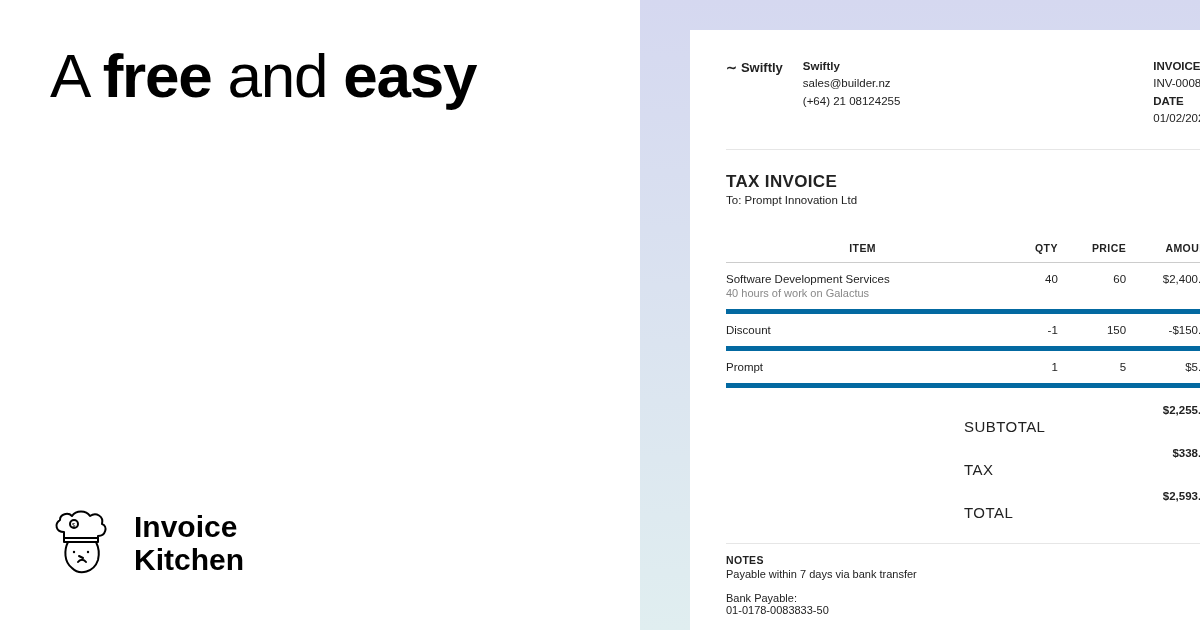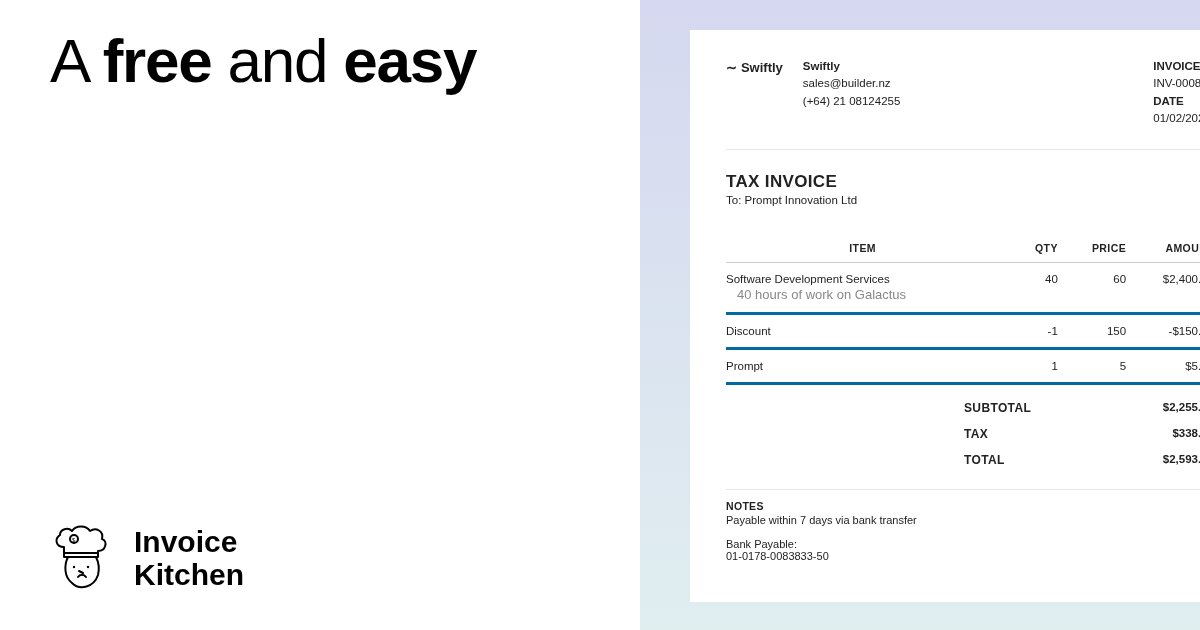--- a/index.html
+++ b/index.html
@@ -7,21 +7,21 @@
   width: 1200px;
   height: 630px;
   font-family: -apple-system, BlinkMacSystemFont, "Segoe UI", Helvetica, Arial, sans-serif;
   background: #fff;
   display: flex;
   overflow: hidden;
 }
 .left-panel {
   width: 640px;
   height: 630px;
-  padding: 25px 50px;
+  padding: 40px 50px;
   display: flex;
   flex-direction: column;
   justify-content: space-between;
 }
 .headline {
   font-size: 62px;
   line-height: 1.15;
   font-weight: 400;
   color: #000;
   letter-spacing: -0.02em;
@@ -86,42 +86,42 @@
 .inv-table th {
   font-size: 10.5px;
   font-weight: 700;
   letter-spacing: 0.04em;
   text-align: center;
   padding-bottom: 8px;
   border-bottom: 1px solid #ccc;
 }
 .inv-table td {
   padding: 10px 0;
-  border-bottom: 3px solid #0369a1;
+  border-bottom: 5px solid #0369a1;
   font-size: 11.5px;
   vertical-align: top;
 }
 .inv-table .col-qty, .inv-table .col-price, .inv-table .col-amount { text-align: right; }
 .inv-table th.col-qty, .inv-table th.col-price, .inv-table th.col-amount { text-align: right; }
 .inv-table .col-item { width: 56%; }
 .inv-table .col-qty { width: 12%; }
 .inv-table .col-price { width: 14%; }
 .inv-table .col-amount { width: 18%; }
-.item-sub { color: #888; font-size: 13px; margin-top: 2px; margin-left: 11px; }
+.item-sub { color: #888; font-size: 11px; margin-top: 2px; }
 .totals {
   margin-top: 10px;
 }
 .totals-row {
   display: flex;
   justify-content: flex-end;
   gap: 40px;
   padding: 6px 0;
   font-size: 11.5px;
 }
-.totals-row .tlabel { width: 120px; font-weight: 700; letter-spacing: 0.03em; font-size: 12px; }
+.totals-row .tlabel { width: 120px; font-weight: 400; letter-spacing: 0.03em; font-size: 15px; margin-top: 14px; }
 .totals-row .tval { width: 90px; text-align: right; font-weight: 600; }
 .notes {
   margin-top: 16px;
   border-top: 1px solid #e6e6e6;
   padding-top: 10px;
   font-size: 11px;
 }
 .notes .nlabel { font-weight: 700; font-size: 10.5px; letter-spacing: 0.03em; }
 .notes p { margin-top: 2px; }
 .notes .bank { margin-top: 12px; }

